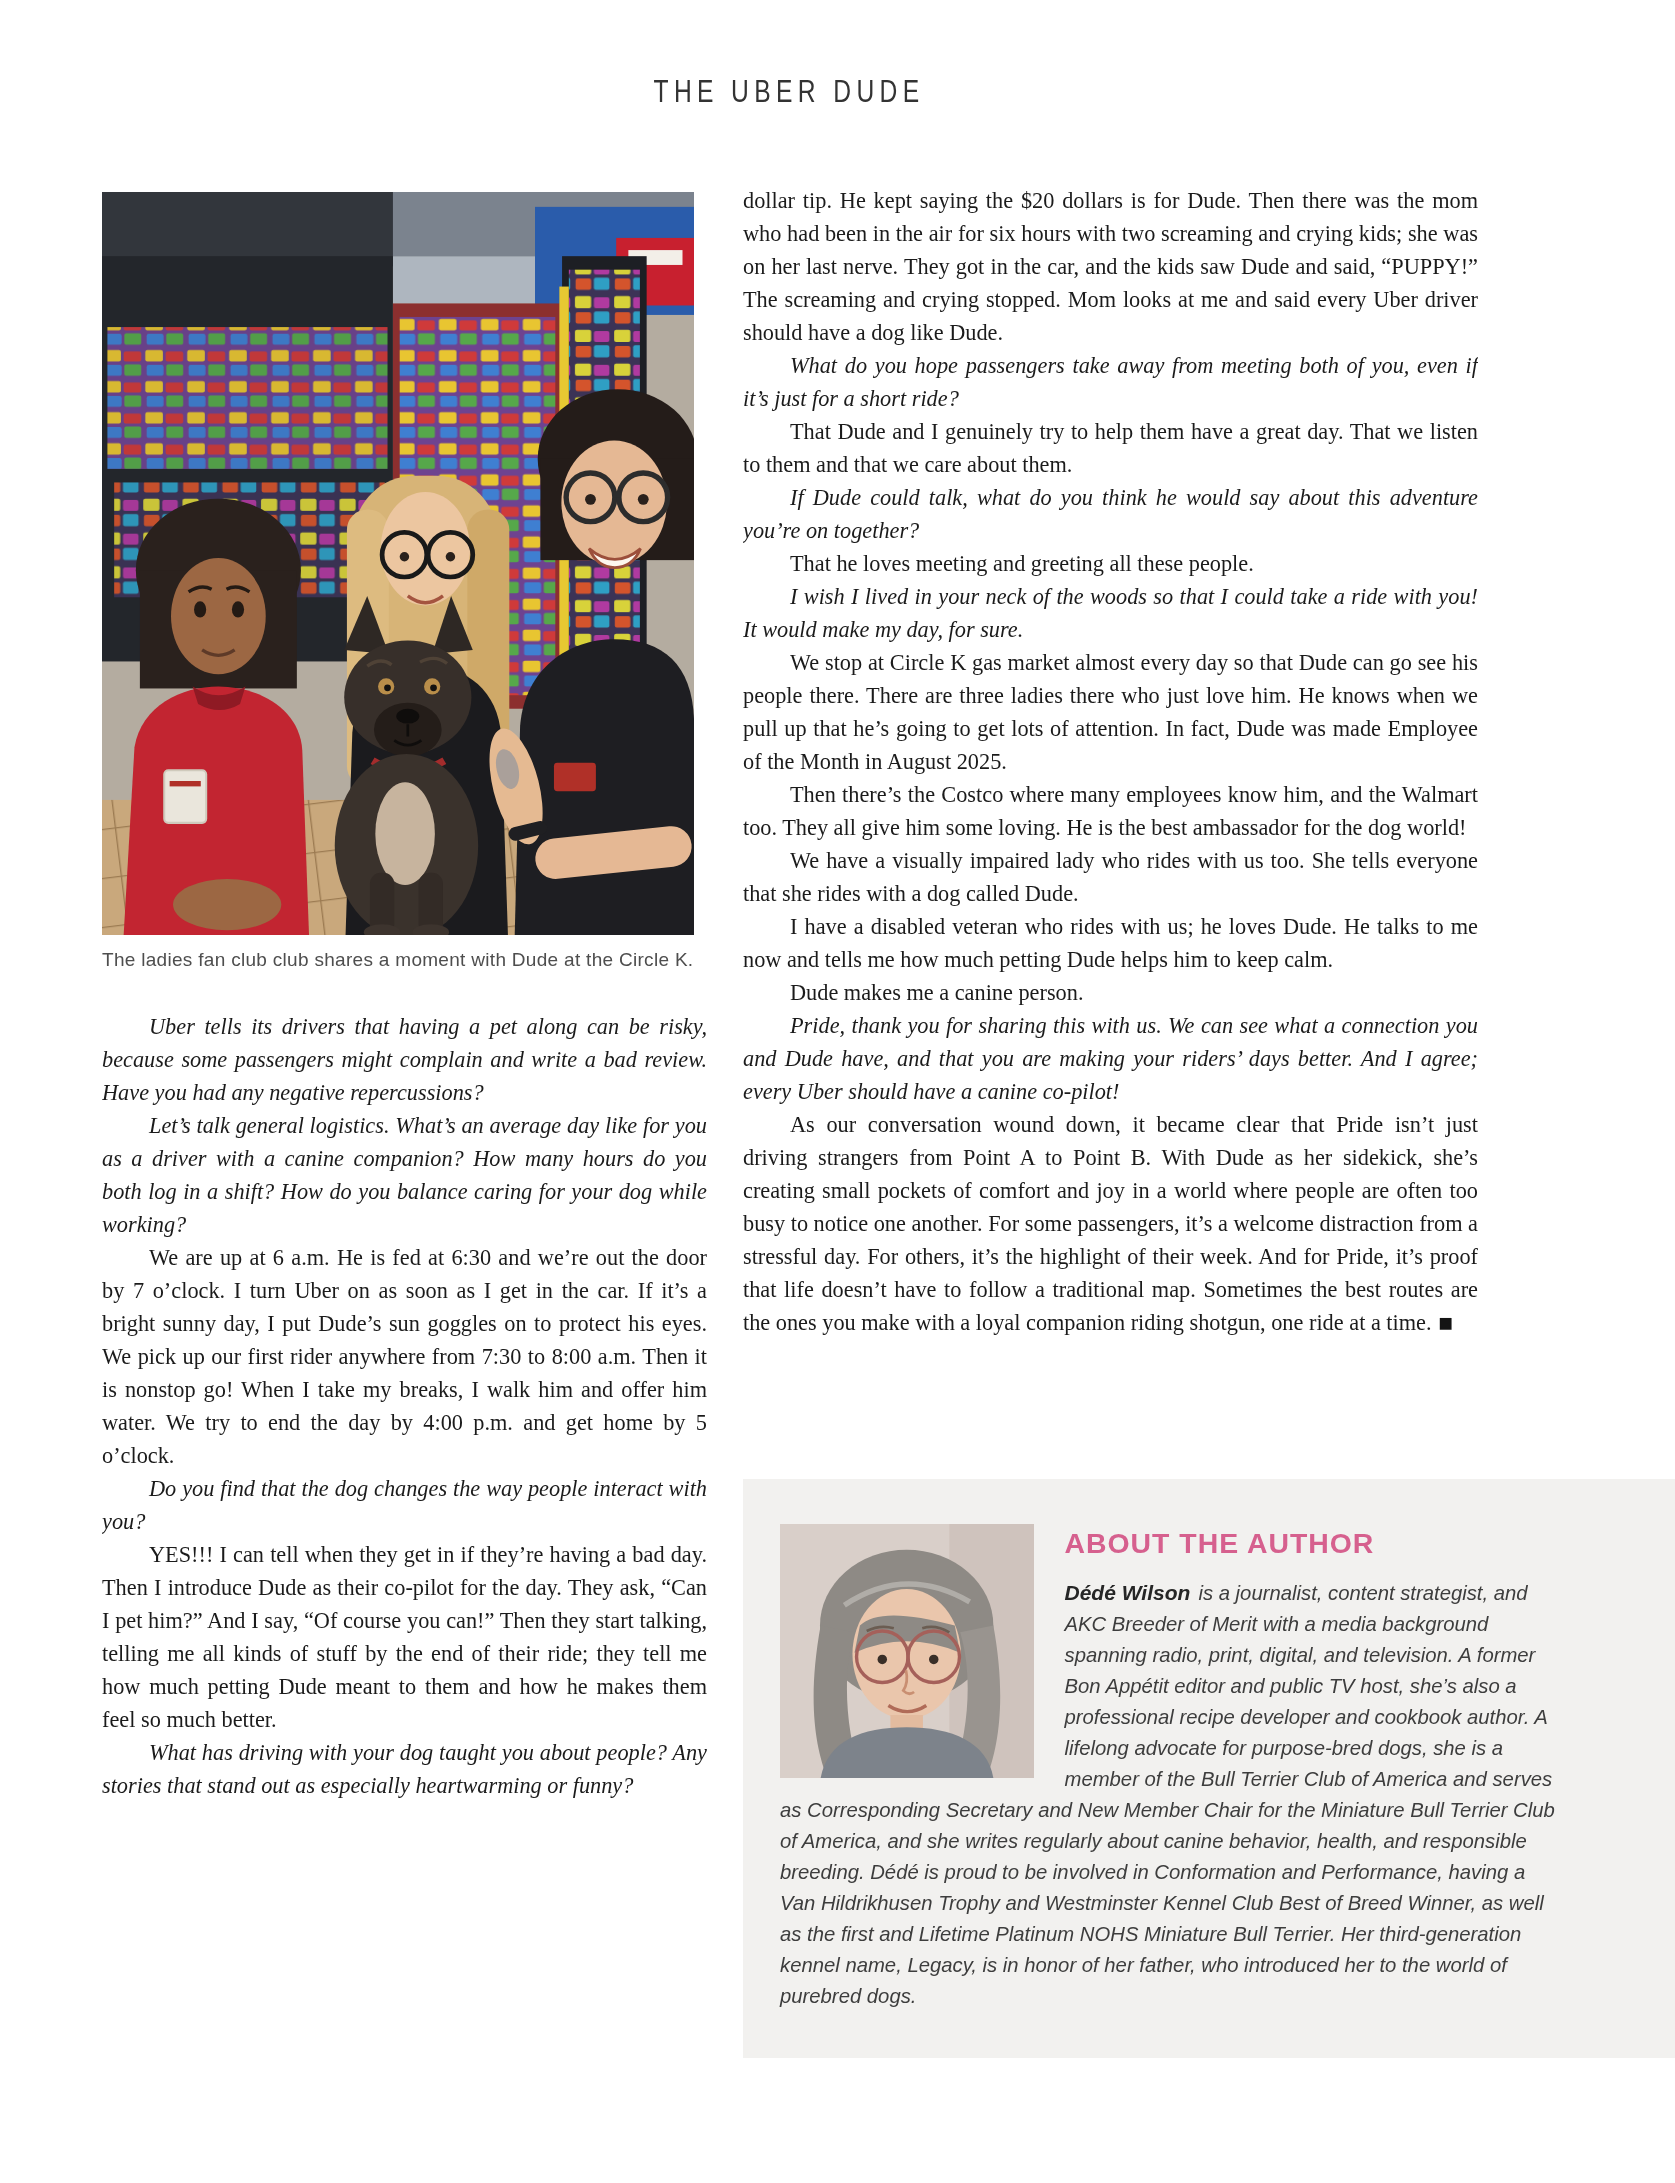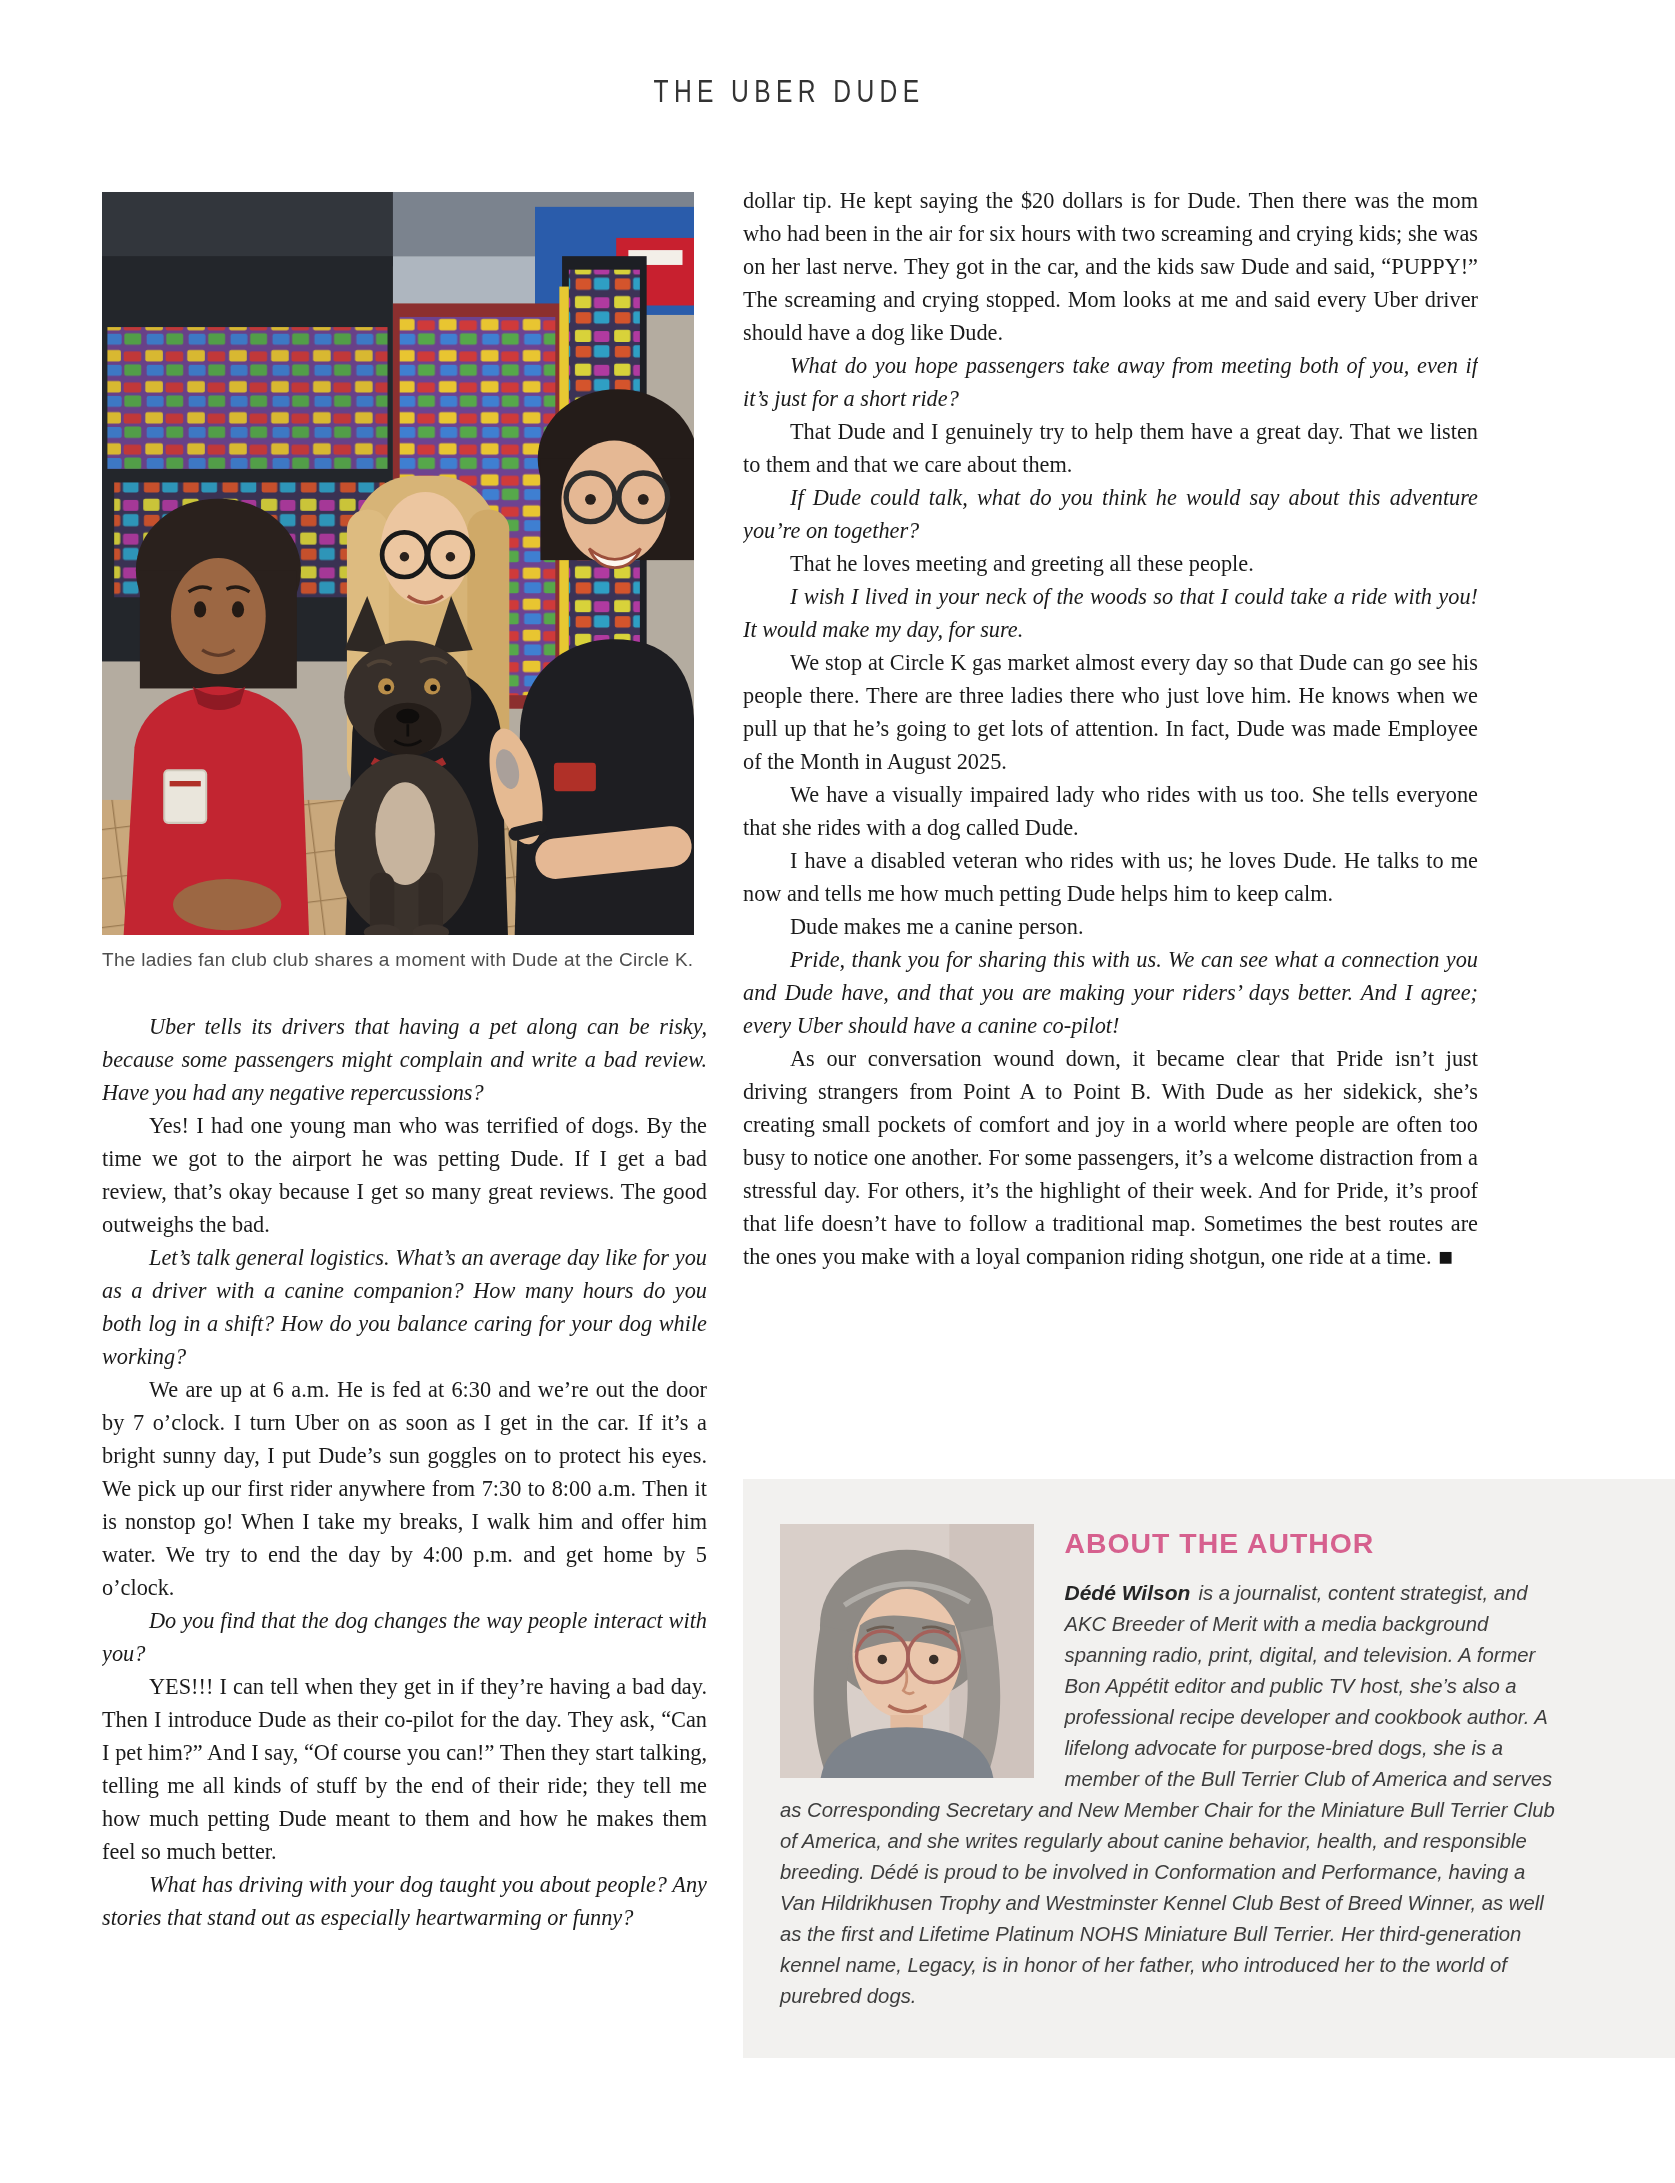--- a/index.html
+++ b/index.html
@@ -163,36 +163,36 @@
         <ellipse cx="414" cy="1096" rx="27" ry="12" fill="#3d342e"></ellipse>
         <ellipse cx="486" cy="1096" rx="27" ry="12" fill="#3d342e"></ellipse>
       </g>
     </svg>
   </div>
 
   <div class="caption">The ladies fan club club shares a moment with Dude at the Circle K.</div>
 
   <div class="col col-left">
       <p class="para q">Uber tells its drivers that having a pet along can be risky, because some passengers might complain and write a bad review. Have you had any negative repercussions?</p>
-      <p class="para a">Yes! I had one young man who was terrified of dogs. By the time we got to the airport he was petting Dude. If I get a bad review, that’s okay because I get so many great reviews. The good outweighs the bad.</p>
       <p class="para q">Let’s talk general logistics. What’s an average day like for you as a driver with a canine companion? How many hours do you both log in a shift? How do you balance caring for your dog while working?</p>
       <p class="para a">We are up at 6 a.m. He is fed at 6:30 and we’re out the door by 7 o’clock. I turn Uber on as soon as I get in the car. If it’s a bright sunny day, I put Dude’s sun goggles on to protect his eyes. We pick up our first rider anywhere from 7:30 to 8:00 a.m. Then it is nonstop go! When I take my breaks, I walk him and offer him water. We try to end the day by 4:00 p.m. and get home by 5 o’clock.</p>
       <p class="para q">Do you find that the dog changes the way people interact with you?</p>
       <p class="para a">YES!!! I can tell when they get in if they’re having a bad day. Then I introduce Dude as their co-pilot for the day. They ask, “Can I pet him?” And I say, “Of course you can!” Then they start talking, telling me all kinds of stuff by the end of their ride; they tell me how much petting Dude meant to them and how he makes them feel so much better.</p>
       <p class="para q">What has driving with your dog taught you about people? Any stories that stand out as especially heartwarming or funny?</p>
     </div>
 
   <div class="col col-right">
       <p class="para a noindent">dollar tip. He kept saying the $20 dollars is for Dude. Then there was the mom who had been in the air for six hours with two screaming and crying kids; she was on her last nerve. They got in the car, and the kids saw Dude and said, “PUPPY!” The screaming and crying stopped. Mom looks at me and said every Uber driver should have a dog like Dude.</p>
       <p class="para q">What do you hope passengers take away from meeting both of you, even if it’s just for a short ride?</p>
       <p class="para a">That Dude and I genuinely try to help them have a great day. That we listen to them and that we care about them.</p>
       <p class="para q">If Dude could talk, what do you think he would say about this adventure you’re on together?</p>
       <p class="para a">That he loves meeting and greeting all these people.</p>
       <p class="para q">I wish I lived in your neck of the woods so that I could take a ride with you! It would make my day, for sure.</p>
       <p class="para a">We stop at Circle K gas market almost every day so that Dude can go see his people there. There are three ladies there who just love him. He knows when we pull up that he’s going to get lots of attention. In fact, Dude was made Employee of the Month in August 2025.</p>
+      <p class="para a">Then there’s the Costco where many employees know him, and the Walmart too. They all give him some loving. He is the best ambassador for the dog world!</p>
       <p class="para a">We have a visually impaired lady who rides with us too. She tells everyone that she rides with a dog called Dude.</p>
       <p class="para a">I have a disabled veteran who rides with us; he loves Dude. He talks to me now and tells me how much petting Dude helps him to keep calm.</p>
       <p class="para a">Dude makes me a canine person.</p>
       <p class="para q">Pride, thank you for sharing this with us. We can see what a connection you and Dude have, and that you are making your riders’ days better. And I agree; every Uber should have a canine co-pilot!</p>
       <p class="para a">As our conversation wound down, it became clear that Pride isn’t just driving strangers from Point A to Point B. With Dude as her sidekick, she’s creating small pockets of comfort and joy in a world where people are often too busy to notice one another. For some passengers, it’s a welcome distraction from a stressful day. For others, it’s the highlight of their week. And for Pride, it’s proof that life doesn’t have to follow a traditional map. Sometimes the best routes are the ones you make with a loyal companion riding shotgun, one ride at a time.<span class="endmark">■</span></p>
     </div>
 
   <div class="about">
     <div class="portrait">
       <svg viewBox="0 0 375 375" preserveAspectRatio="none">

